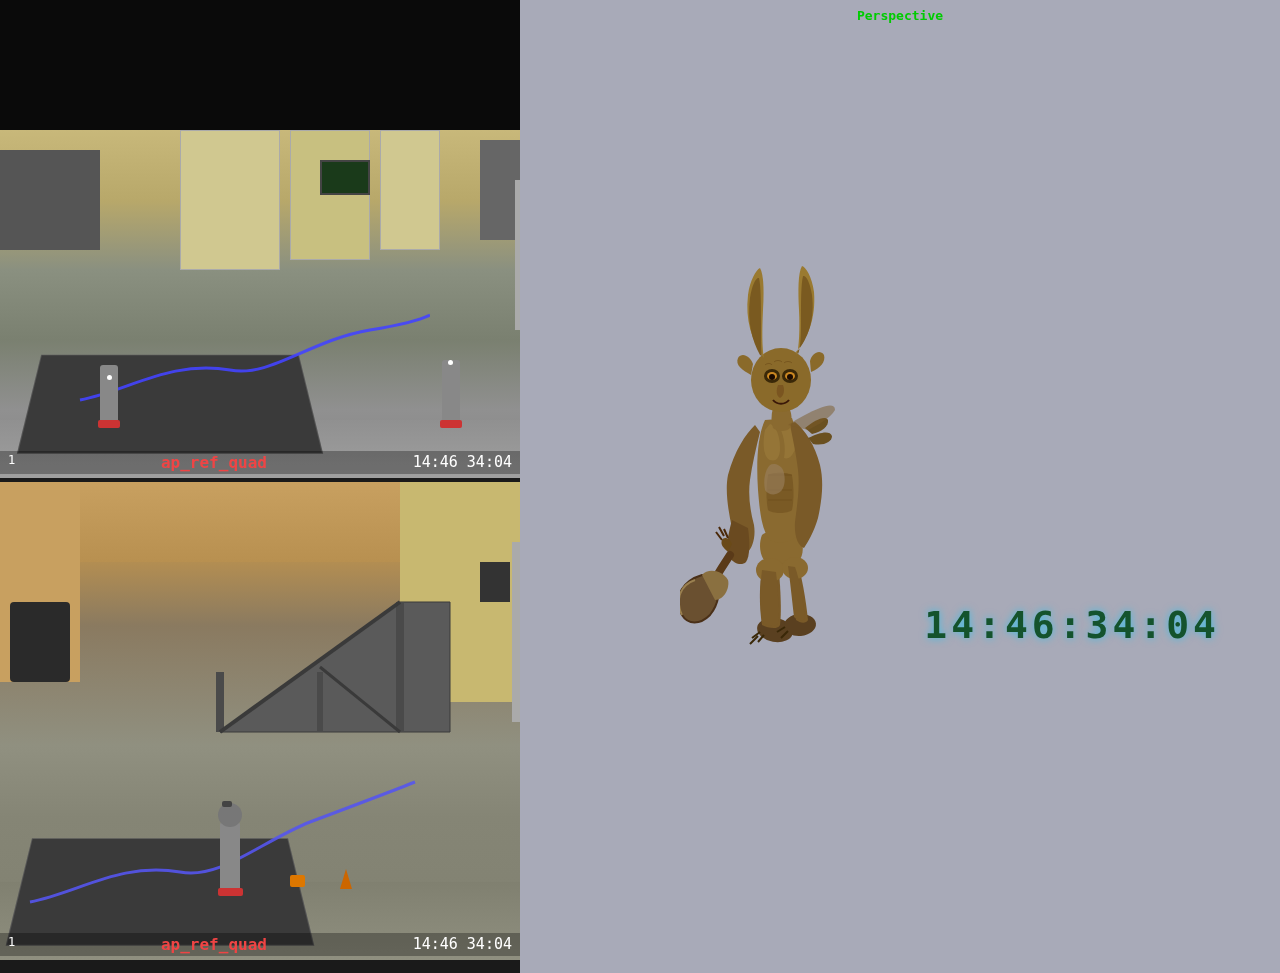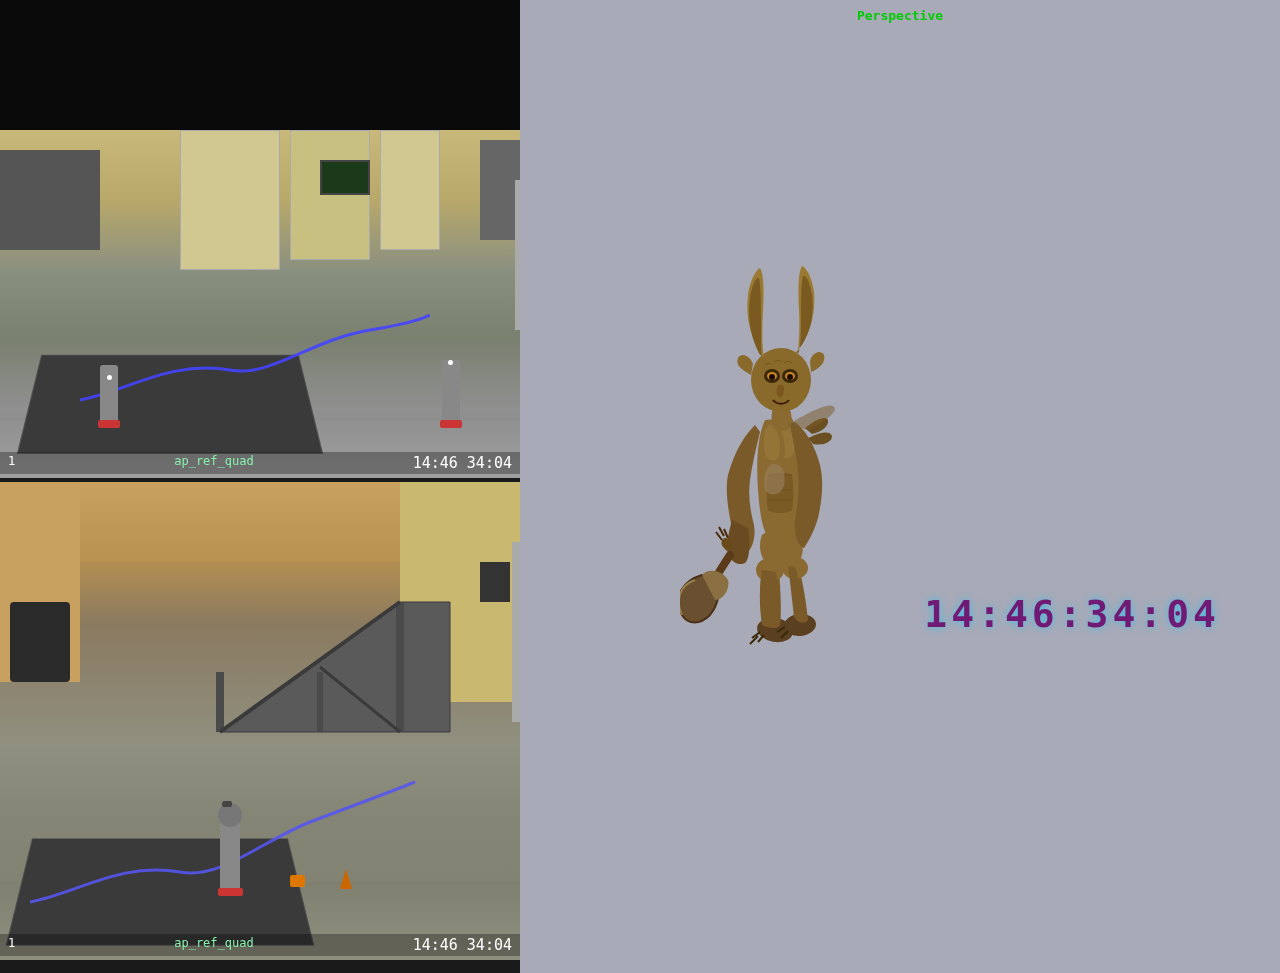--- a/index.html
+++ b/index.html
@@ -119,23 +119,24 @@
       background: rgba(0,0,0,0.3);
     }
 
     .overlay-frame-num {
       color: #fff;
       font-size: 12px;
       font-family: monospace;
     }
 
     .overlay-ref-name {
-      color: #86efac;
-      font-size: 12px;
-      font-family: monospace;
+      color: #ef4444;
+      font-size: 16px;
+      font-family: monospace;
+      font-weight: bold;
     }
 
     .overlay-timecode {
       color: #fff;
       font-size: 15px;
       font-family: monospace;
     }
 
     .bottom-bar {
       flex: 1;
@@ -167,23 +168,23 @@
       position: absolute;
       top: 180px;
       left: 160px;
       width: 220px;
       height: 480px;
     }
 
     
     .timecode-display {
       position: absolute;
-      bottom: 46px;
+      bottom: 35px;
       right: 60px;
-      color: #701a75;
+      color: #14532d;
       font-size: 38px;
       font-family: monospace;
       font-weight: bold;
       letter-spacing: 4px;
       text-shadow: 0 0 8px rgba(0,200,255,0.6);
     }
 
     
     .character-svg {
       width: 100%;

